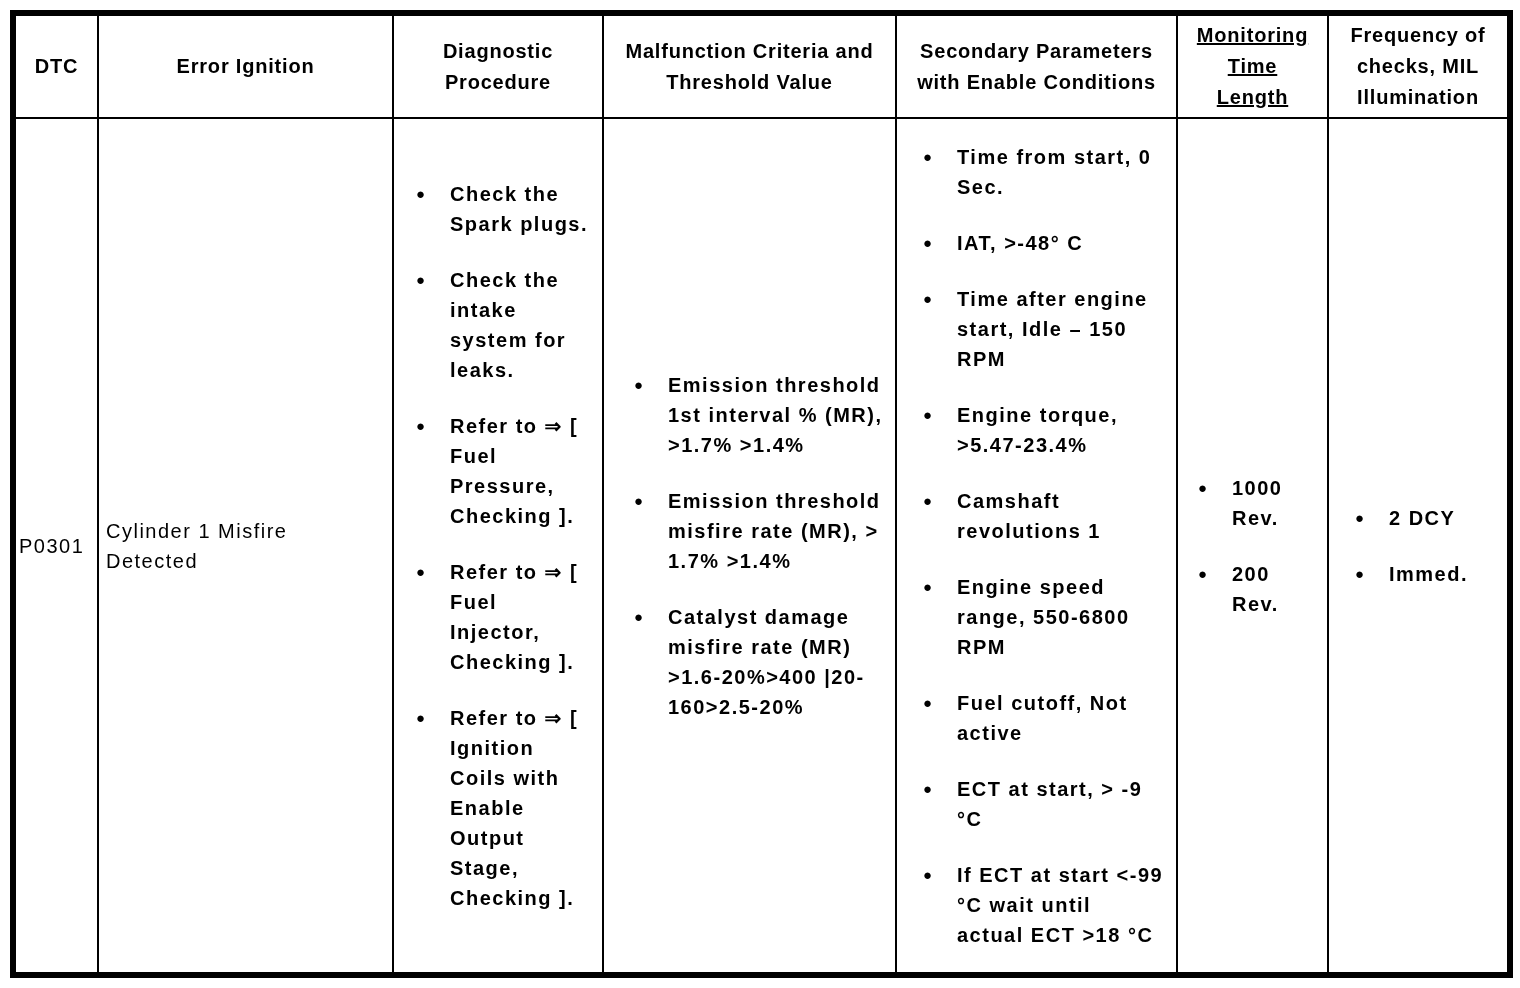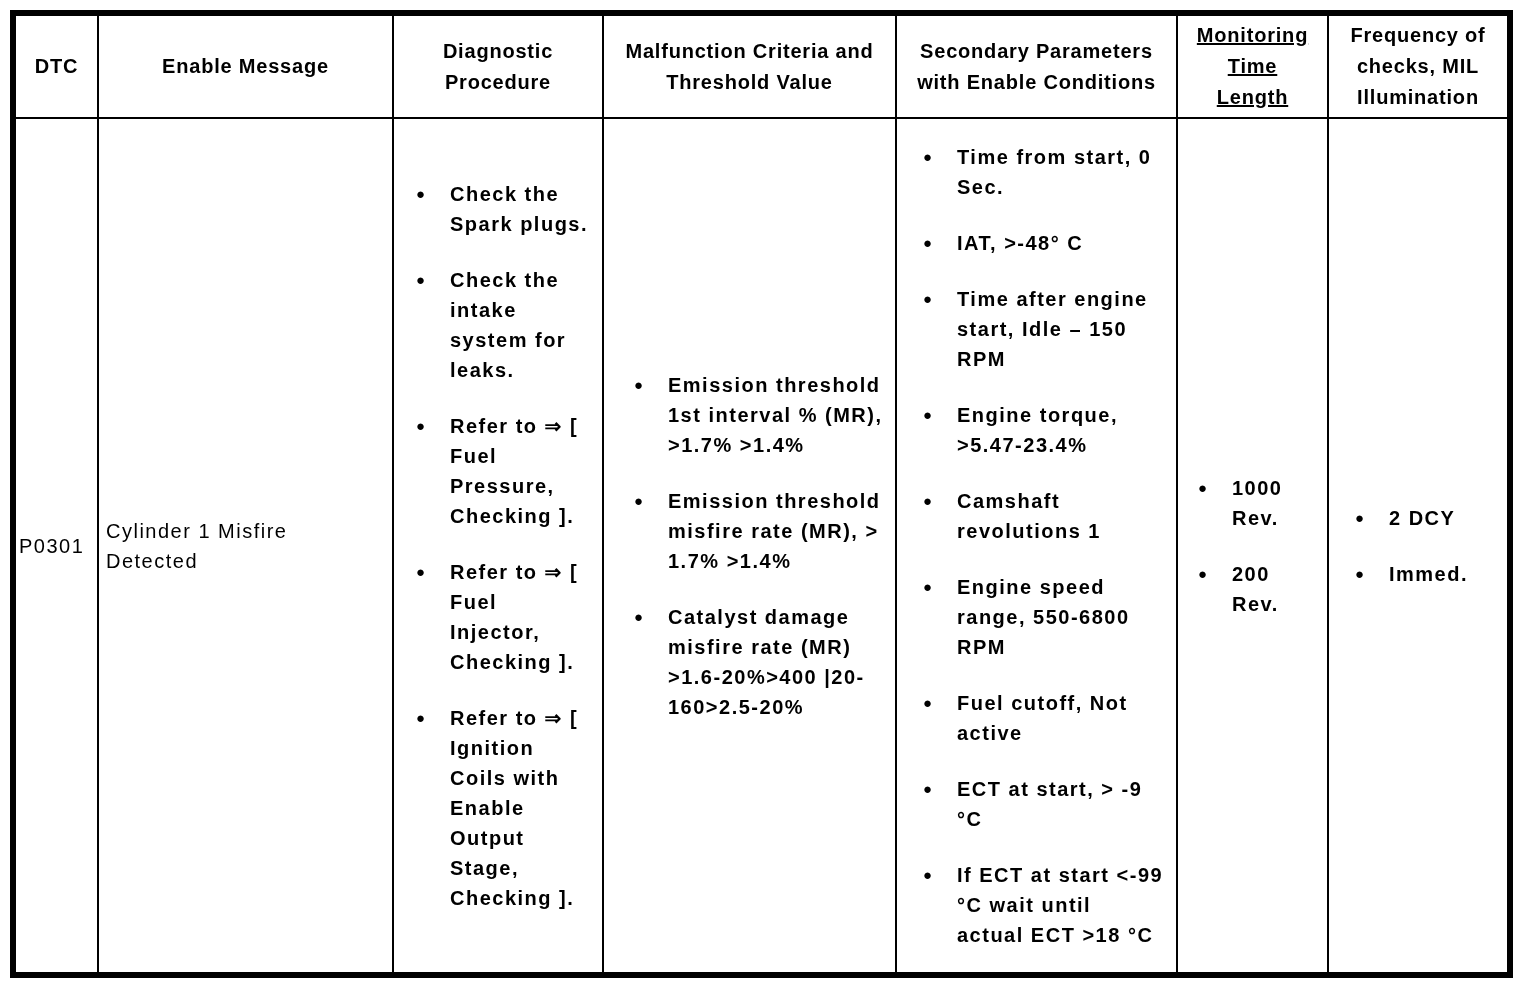--- a/index.html
+++ b/index.html
@@ -70,21 +70,21 @@
     <col style="width:295px">
     <col style="width:210px">
     <col style="width:293px">
     <col style="width:281px">
     <col style="width:151px">
     <col style="width:182px">
   </colgroup>
   <thead>
     <tr>
       <th>DTC</th>
-      <th>Enable Message</th>
+      <th>Error Ignition</th>
       <th>Diagnostic Procedure</th>
       <th>Malfunction Criteria and Threshold Value</th>
       <th>Secondary Parameters with Enable Conditions</th>
       <th class="pad-x">Monitoring Time Length</th>
       <th>Frequency of checks, MIL Illumination</th>
     </tr>
   </thead>
   <tbody>
     <tr>
       <td class="cell-dtc">P0301</td>

